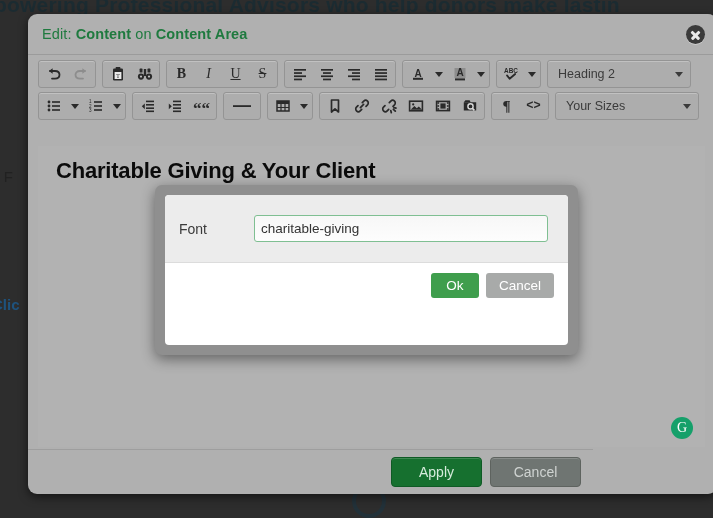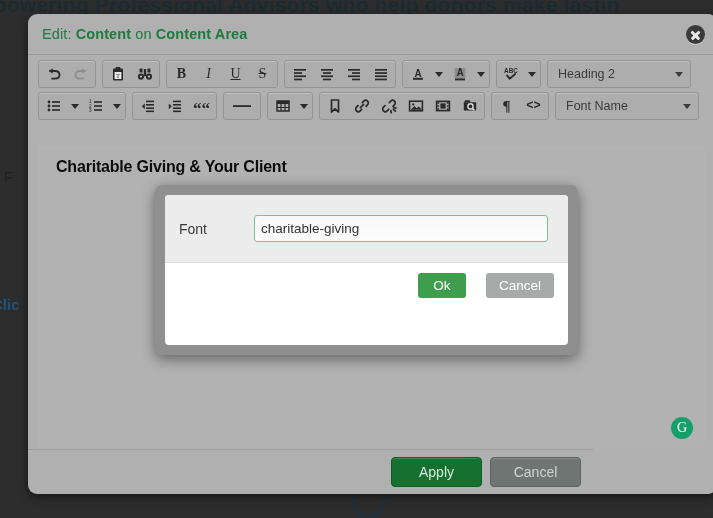--- a/index.html
+++ b/index.html
@@ -100,21 +100,21 @@
   }
 
   
   #editor-content{
     position:absolute;left:10px;top:132px;width:667px;height:301px;
     background:#b2b2b2;
     overflow:hidden;
   }
   #content-heading{
     position:absolute;left:18px;top:12px;
-    font-size:16px;font-weight:bold;color:#0b0b0b;letter-spacing:-.2px;
+    font-size:22px;font-weight:bold;color:#0b0b0b;letter-spacing:-.2px;
   }
   #grammarly-badge{
     position:absolute;right:12px;bottom:8px;width:22px;height:22px;
     border-radius:50%;background:#15a06a;
     display:flex;align-items:center;justify-content:center;
     color:#ffffff;font-size:14px;font-weight:normal;
     font-family:"Liberation Serif", serif;
     cursor:pointer;
   }
 
@@ -176,21 +176,21 @@
     flex:1;height:27px;margin-right:6px;
     border:1px solid #7fbf92;border-radius:3px;
     background:linear-gradient(#f7f7f7,#fdfdfd);
     font-family:"Liberation Sans", sans-serif;
     font-size:13.5px;color:#333333;padding:0 6px;
     box-sizing:border-box;outline:none;
   }
   #anchor-footer{
     height:44px;background:#ffffff;
     display:flex;align-items:center;justify-content:flex-end;
-    gap:20px;padding-right:14px;
+    gap:7px;padding-right:14px;
   }
   .modal-btn{
     min-width:48px;height:25px;padding:0 13px;border-radius:3px;border:none;
     display:flex;align-items:center;justify-content:center;
     font-size:13.5px;cursor:pointer;
     font-family:"Liberation Sans", sans-serif;
   }
   #anchor-ok-button{background:#3f9e4d;color:#ffffff;}
   #anchor-cancel-button{background:#a8aaa9;color:#ffffff;}
 </style>
@@ -487,21 +487,21 @@
             </svg>
         </div>
       </div>
 
       <div class="tb-group">
         <div class="tb-btn" style="font-size:15px;font-weight:bold;font-family:'Liberation Serif',serif;">¶</div>
         <div class="tb-btn" style="font-size:12px;font-weight:bold;font-family:'Liberation Mono',monospace;">&lt;&gt;</div>
       </div>
 
       <div class="tb-select" id="fontsize-select">
-        <span>Font Name</span>
+        <span>Your Sizes</span>
         <span class="cv"></span>
       </div>
     </div>
   </div>
 
   <div id="editor-content">
     <div id="content-heading">Charitable Giving &amp; Your Client</div>
     <div id="grammarly-badge">G</div>
   </div>
 

